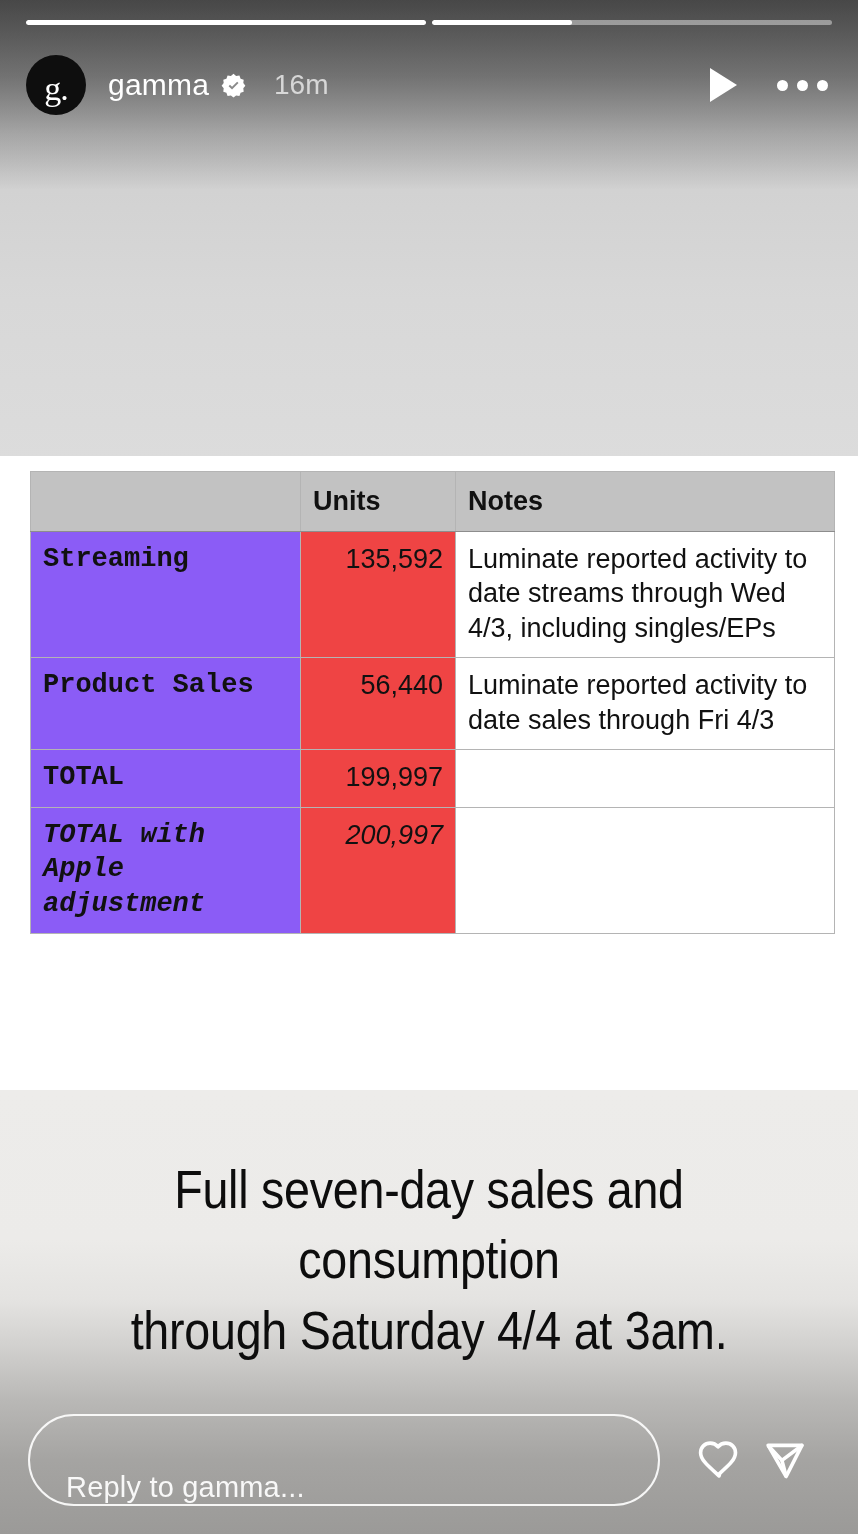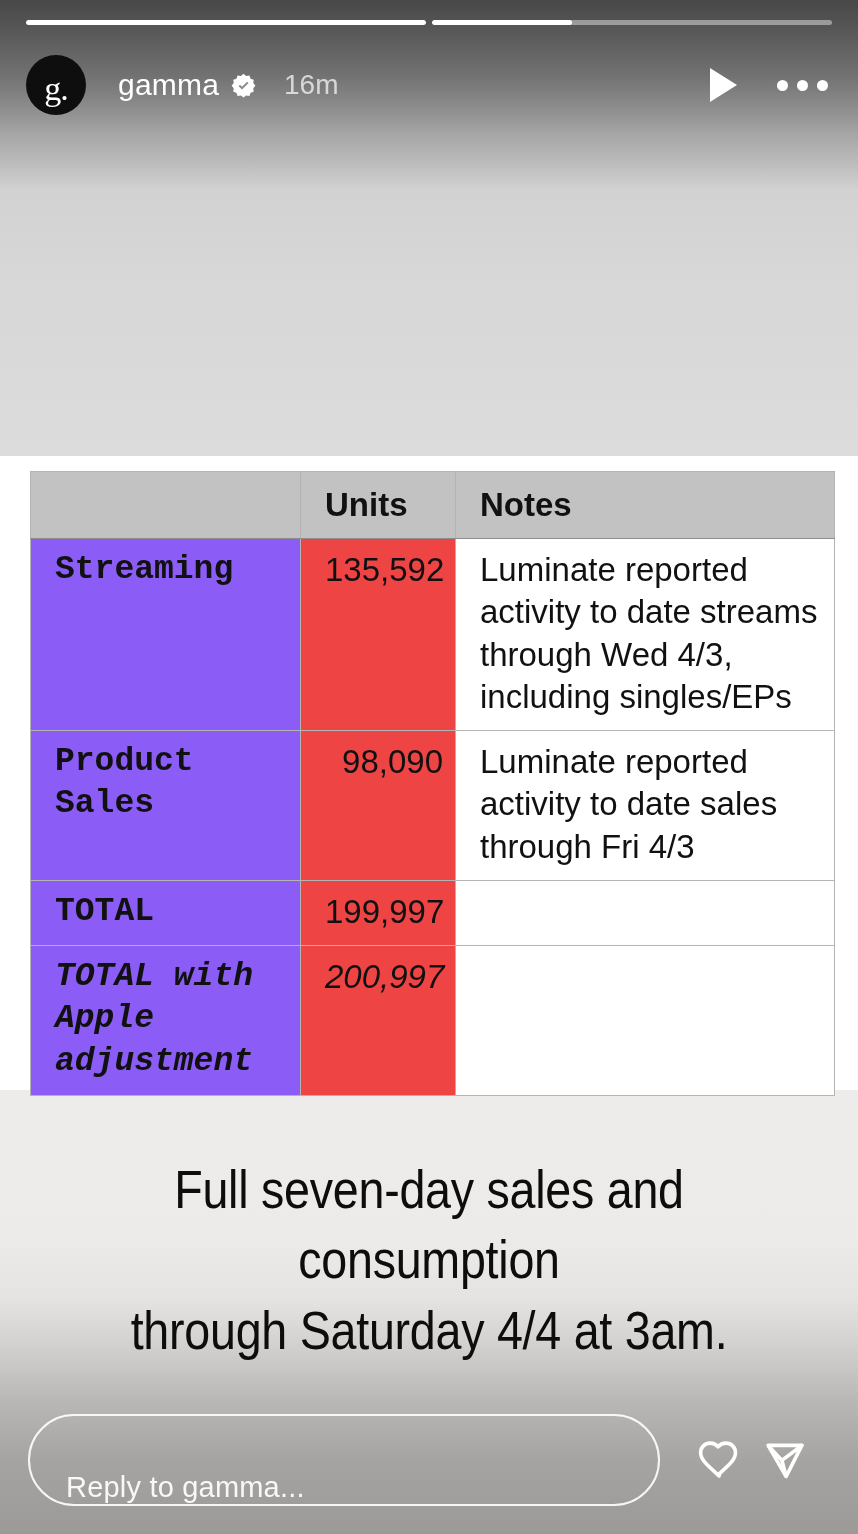--- a/index.html
+++ b/index.html
@@ -104,21 +104,21 @@
   }
   .avatar-glyph {
     color: #fff;
     font-family: "Liberation Serif", serif;
     font-size: 34px;
     line-height: 1;
     letter-spacing: -1px;
     transform: translateY(4px);
   }
   .username {
-    margin-left: 32px;
+    margin-left: 22px;
     color: #ffffff;
     font-size: 30px;
     font-weight: 400;
     letter-spacing: 0.2px;
     white-space: nowrap;
   }
   .verified {
     margin-left: 12px;
     width: 25px; height: 25px;
     flex: 0 0 auto;
@@ -166,23 +166,23 @@
     table-layout: fixed;
     background: #ffffff;
     font-family: "Liberation Sans", sans-serif;
   }
   table.data col.c-label { width: 270px; }
   table.data col.c-units { width: 155px; }
   table.data col.c-notes { width: 379px; }
 
   table.data th, table.data td {
     border: 1px solid #b4b4b4;
-    padding: 10px 12px 12px 24px;
+    padding: 10px 12px 12px 12px;
     vertical-align: top;
-    font-size: 33px;
+    font-size: 27px;
     line-height: 1.28;
     color: #111111;
   }
   table.data thead th {
     background: #c2c2c2;
     font-weight: bold;
     height: 56px;
     padding-top: 12px;
     text-align: left;
     border-bottom: 1px solid #8d8d8d;
@@ -312,21 +312,21 @@
         </tr>
       </thead>
       <tbody id="table-body">
           <tr>
             <td class="label">Streaming</td>
             <td class="units">135,592</td>
             <td class="notes">Luminate reported activity to date streams through Wed 4/3, including singles/EPs</td>
           </tr>
           <tr>
             <td class="label">Product Sales</td>
-            <td class="units">98,090</td>
+            <td class="units">56,440</td>
             <td class="notes">Luminate reported activity to date sales through Fri 4/3</td>
           </tr>
           <tr>
             <td class="label">TOTAL</td>
             <td class="units">199,997</td>
             <td class="notes"></td>
           </tr>
           <tr class="ital">
             <td class="label">TOTAL with Apple adjustment</td>
             <td class="units">200,997</td>

